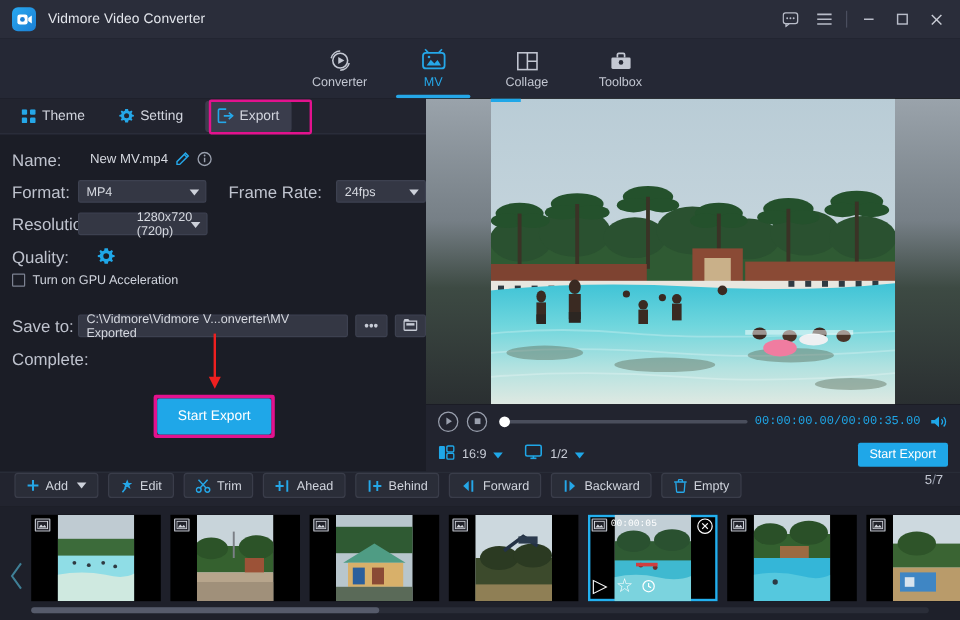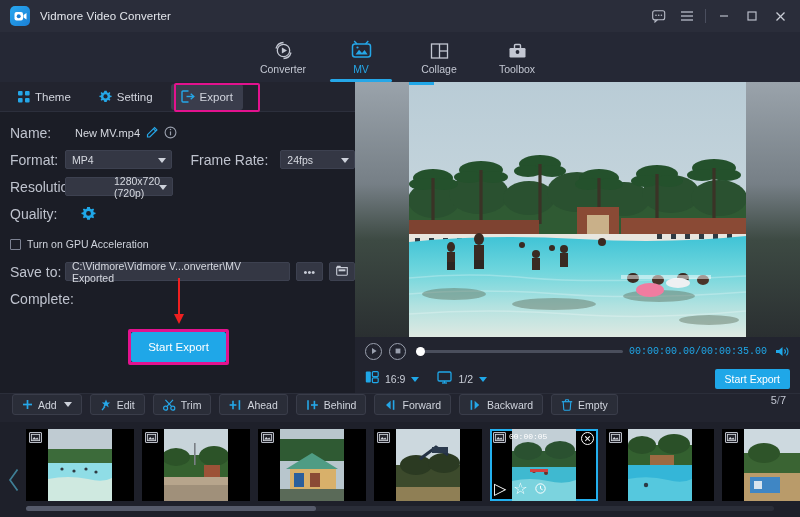--- a/index.html
+++ b/index.html
@@ -84,21 +84,21 @@
     width: 0; height: 0; border-left: 4px solid transparent; border-right: 4px solid transparent;
     border-top: 5px solid #cdd1da;
   }
   .w-format { width: 108px; }
   .w-res { width: 108px; padding-left: 48px; }
   .w-qual { width: 108px; }
   .w-rate { width: 75px; }
   .w-complete { width: 275px; }
   .w-saveto { width: 230px; }
 
-  .chk-row { display: flex; align-items: flex-end; height: 22px; padding-left: 10px; }
+  .chk-row { display: flex; align-items: flex-start; height: 22px; padding-left: 10px; }
   .chkbox { width: 11px; height: 11px; border: 1px solid #7d8292; background: transparent; border-radius: 1px; cursor: pointer; }
   .chk-label { margin-left: 6px; font-size: 10.5px; color: #cfd3dc; }
 
   .mini-btn {
     height: 19px; min-width: 26px; background: #343744; border: 1px solid #3d4150;
     border-radius: 2px; display: flex; align-items: center; justify-content: center;
     color: #c8ccd6; cursor: pointer; margin-left: 6px; font-size: 11px;
   }
 
   .arrow-wrap { position: absolute; left: 178px; top: 278px; width: 2px; height: 48px; }

